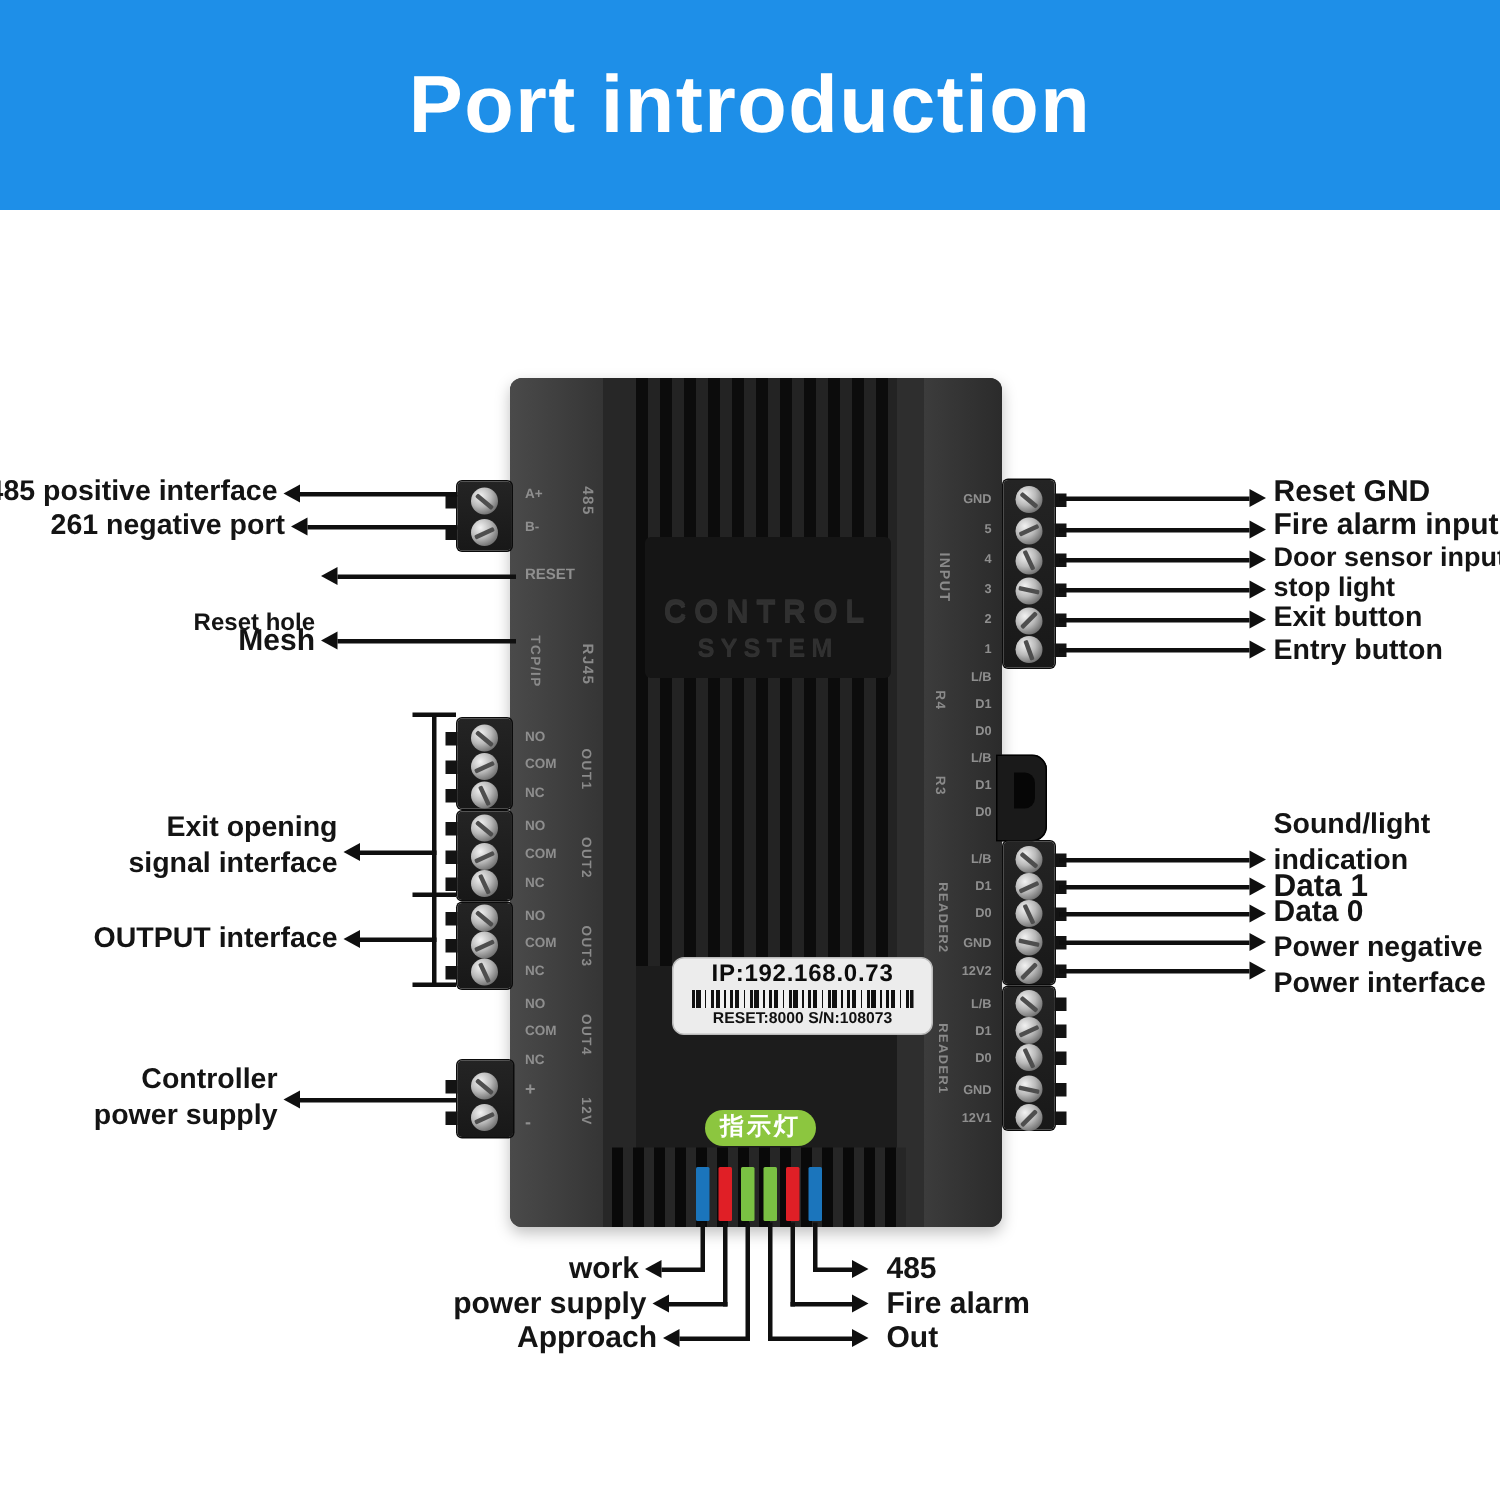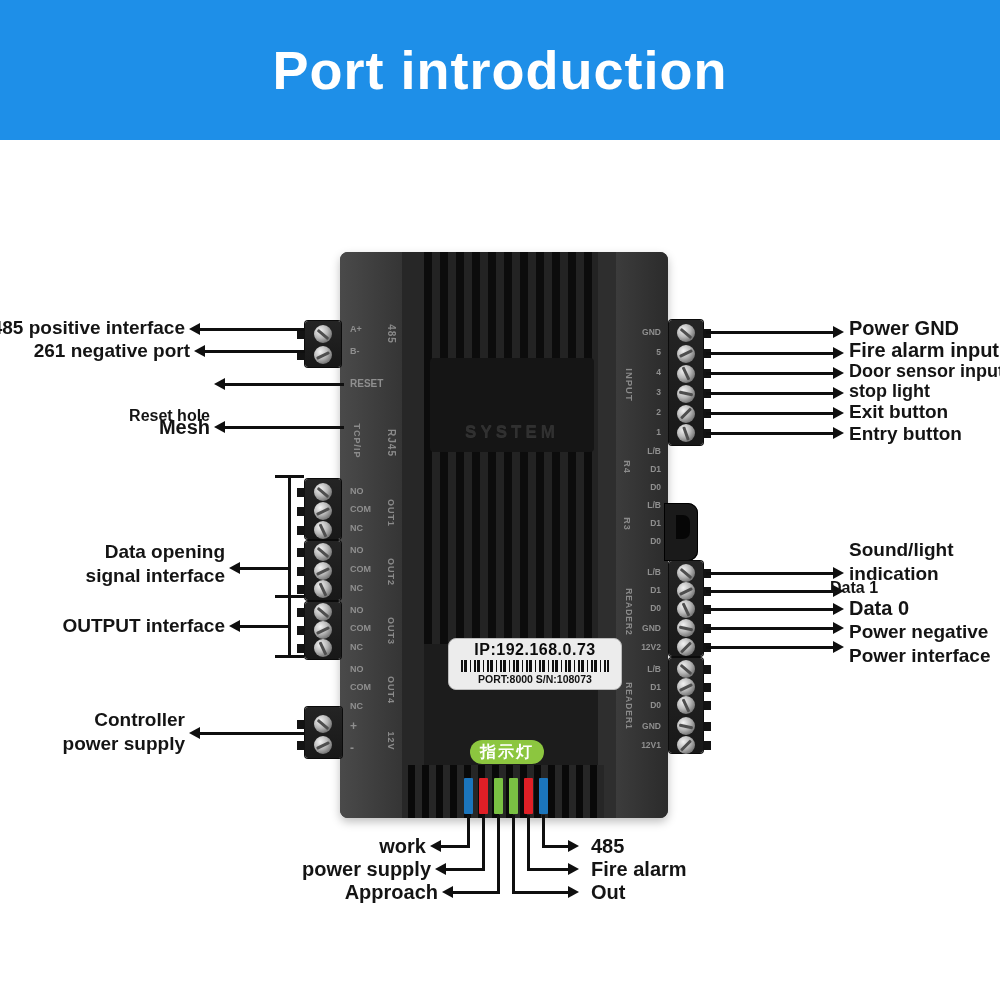--- a/index.html
+++ b/index.html
@@ -76,26 +76,27 @@
   <div class="seam-a"></div>
   <div class="ribs"></div>
   <div class="midpanel"></div>
   <div class="seam-b"></div>
   <div class="flange-r"></div>
   <div class="botribs"></div>
   <div class="dinclip"></div>
   <div class="dinhole"></div>
 
   <div class="embpanel"></div>
+  <div class="emb" style="top:396px;font-size:21px;letter-spacing:5px;">CONTROL</div>
   <div class="emb" style="top:422px;font-size:17px;letter-spacing:4px;">SYSTEM</div>
 
   <div id="sticker">
     <div class="ip">IP:192.168.0.73</div>
     <div class="bars"></div>
-    <div class="sn">PORT:8000 S/N:108073</div>
+    <div class="sn">RESET:8000 S/N:108073</div>
   </div>
 
   <div id="pill" style="background: rgb(140, 198, 63);">指示灯</div>
 
   <div class="vl" style="left:288px;top:476px;width:3px;height:182px;"></div>
   <div class="hl" style="left:275px;top:475px;width:29px;height:3px;"></div>
   <div class="hl" style="left:275px;top:595px;width:29px;height:3px;"></div>
   <div class="hl" style="left:275px;top:655px;width:29px;height:3px;"></div>
 
   <div id="gen">
@@ -245,38 +246,38 @@
         <div>Reset hole</div>
       </div>
       <div class="hl" style="left: 225px; top: 425.5px; width: 119px; height: 3px;"></div>
       <div class="arrow-l" style="left: 214px; top: 421px;"></div>
       <div class="clabel r" style="font-size: 20px; top: 414.6px; right: 790px;">
         <div>Mesh</div>
       </div>
       <div class="hl" style="left: 240px; top: 566.5px; width: 51px; height: 3px;"></div>
       <div class="arrow-l" style="left: 229px; top: 562px;"></div>
       <div class="clabel r" style="font-size: 19px; top: 540px; right: 775px;">
-        <div>Data opening</div>
+        <div>Exit opening</div>
         <div>signal interface</div>
       </div>
       <div class="hl" style="left: 240px; top: 624.5px; width: 51px; height: 3px;"></div>
       <div class="arrow-l" style="left: 229px; top: 620px;"></div>
       <div class="clabel r" style="font-size: 19px; top: 614.22px; right: 775px;">
         <div>OUTPUT interface</div>
       </div>
       <div class="hl" style="left: 200px; top: 731.5px; width: 104px; height: 3px;"></div>
       <div class="arrow-l" style="left: 189px; top: 727px;"></div>
       <div class="clabel r" style="font-size: 19px; top: 708px; right: 815px;">
         <div>Controller</div>
         <div>power supply</div>
       </div>
       <div class="hl" style="left: 706px; top: 330.5px; width: 127px; height: 3px;"></div>
       <div class="arrow-r" style="left: 833px; top: 326px;"></div>
       <div class="clabel" style="font-size: 20px; top: 315.6px; left: 849px;">
-        <div>Power GND</div>
+        <div>Reset GND</div>
       </div>
       <div class="hl" style="left: 706px; top: 351.5px; width: 127px; height: 3px;"></div>
       <div class="arrow-r" style="left: 833px; top: 347px;"></div>
       <div class="clabel" style="font-size: 20px; top: 337.6px; left: 849px;">
         <div>Fire alarm input</div>
       </div>
       <div class="hl" style="left: 706px; top: 371.5px; width: 127px; height: 3px;"></div>
       <div class="arrow-r" style="left: 833px; top: 367px;"></div>
       <div class="clabel" style="font-size: 18px; top: 359.84px; left: 849px;">
         <div>Door sensor input</div>
@@ -297,21 +298,21 @@
         <div>Entry button</div>
       </div>
       <div class="hl" style="left: 706px; top: 571.5px; width: 127px; height: 3px;"></div>
       <div class="arrow-r" style="left: 833px; top: 567px;"></div>
       <div class="clabel" style="font-size: 19px; top: 538px; left: 849px;">
         <div>Sound/light</div>
         <div>indication</div>
       </div>
       <div class="hl" style="left: 706px; top: 589.5px; width: 127px; height: 3px;"></div>
       <div class="arrow-r" style="left: 833px; top: 585px;"></div>
-      <div class="clabel" style="font-size: 16px; top: 577.6px; left: 830px;">
+      <div class="clabel" style="font-size: 21px; top: 577.6px; left: 849px;">
         <div>Data 1</div>
       </div>
       <div class="hl" style="left: 706px; top: 607.5px; width: 127px; height: 3px;"></div>
       <div class="arrow-r" style="left: 833px; top: 603px;"></div>
       <div class="clabel" style="font-size: 20px; top: 595.6px; left: 849px;">
         <div>Data 0</div>
       </div>
       <div class="hl" style="left: 706px; top: 626.5px; width: 127px; height: 3px;"></div>
       <div class="arrow-r" style="left: 833px; top: 622px;"></div>
       <div class="clabel" style="font-size: 19px; top: 620.22px; left: 849px;">

